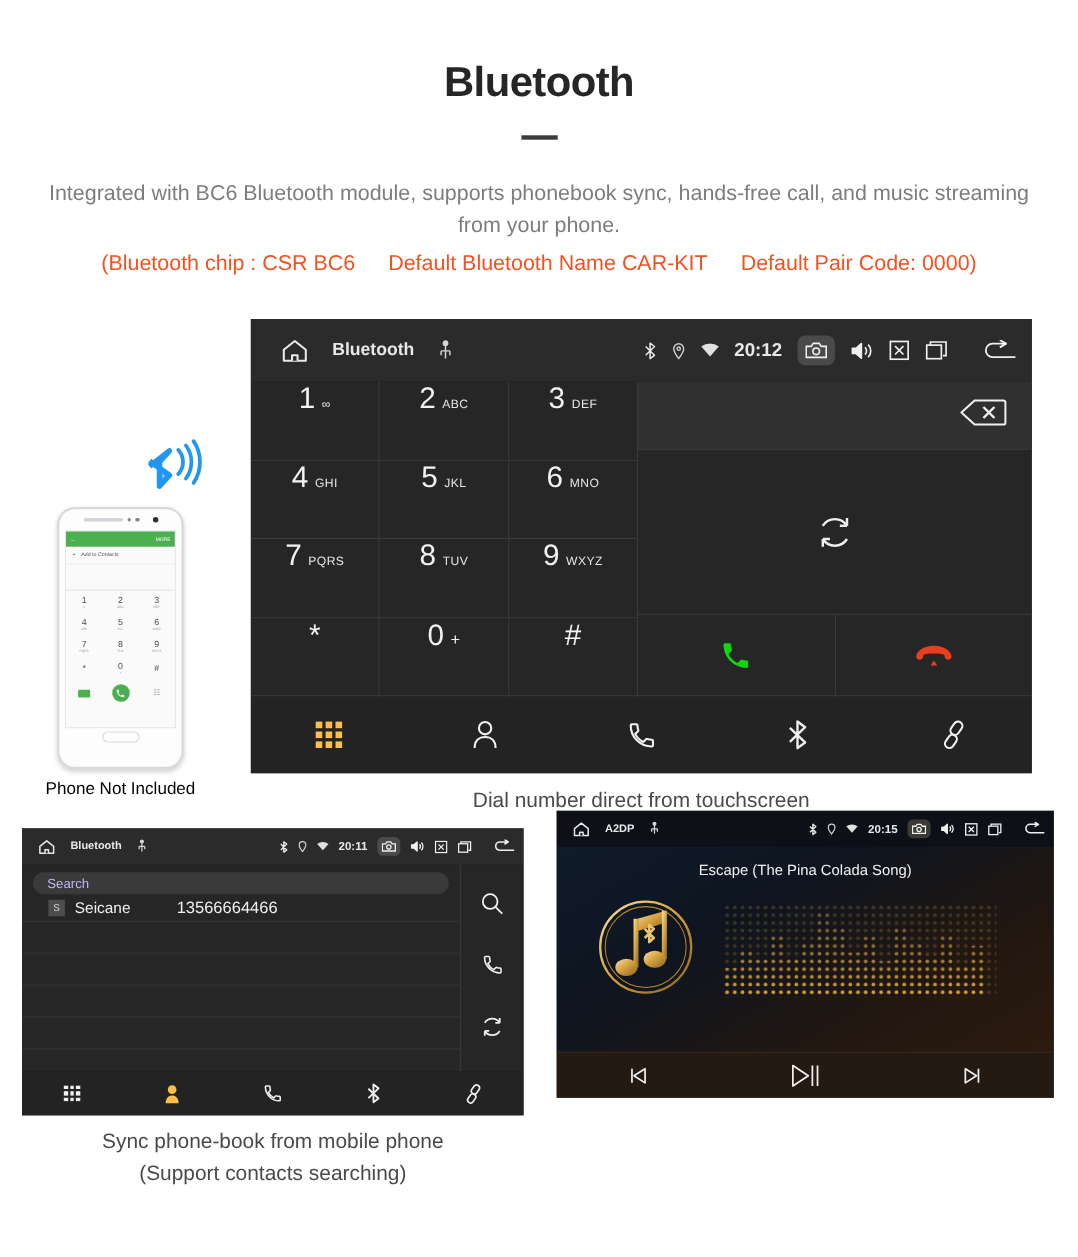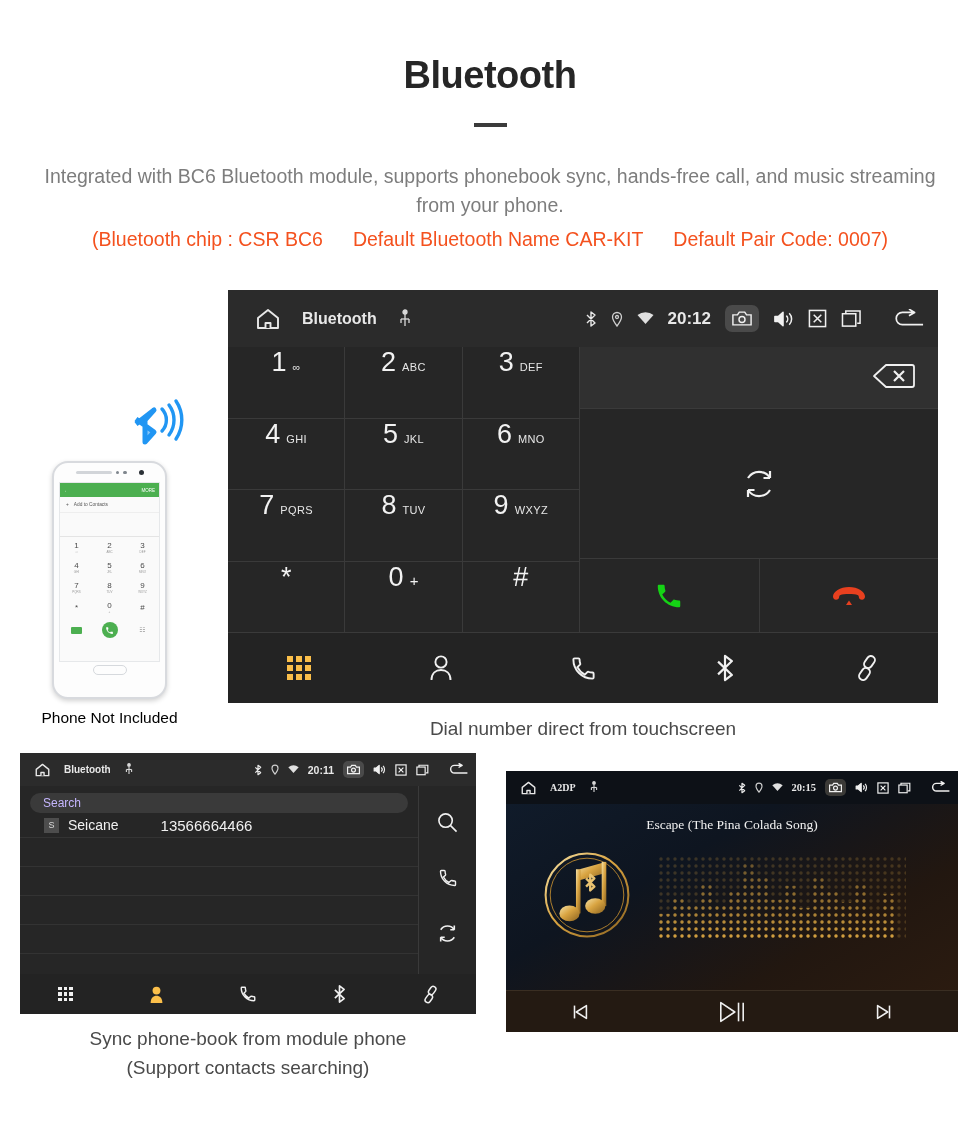--- a/index.html
+++ b/index.html
@@ -161,21 +161,21 @@
   .pb-number { font-size:15px; margin-left:42px; }
   .pb-empty { height:29px; border-bottom:1px solid #333; }
   .pb-side {
     width:58px; height:188px; border-left:1px solid #3a3a3a;
     display:flex; flex-direction:column; align-items:center; justify-content:space-around;
     padding:10px 0;
   }
   #phonebook .navbar { height:40px; }
 
   
-  #music { left:506px; top:771px; width:452px; height:261px;font-family:Liberation Serif, serif; }
+  #music { left:506px; top:737px; width:452px; height:261px; }
   #music .statusbar { height:33px; padding:0 8px; font-size:10px; background:#0d1117; }
   #music .sb-left { gap:14px; padding-left:7px; }
   #music .sb-right { gap:9px; }
   #music .sb-time { font-size:10.5px; }
   #music .cam-hl { padding:3px 4px; border-radius:5px; background:#3b3a37; }
   .mu-body {
     position:relative; width:100%; height:186px;
     background:linear-gradient(150deg,#101b2a 0%,#0e1520 35%,#221710 72%,#2b1b10 100%);
   }
   .mu-song {
@@ -201,21 +201,21 @@
 <body>
 
 <div class="page">
 
   <div class="title">Bluetooth</div>
   <div class="divider"></div>
   <div class="lead">Integrated with BC6 Bluetooth module, supports phonebook sync, hands-free call, and music streaming from your phone.</div>
   <div class="specs">
     <span>(Bluetooth chip : CSR BC6</span>
     <span>Default Bluetooth Name CAR-KIT</span>
-    <span>Default Pair Code: 0007)</span>
+    <span>Default Pair Code: 0000)</span>
   </div>
 
   <svg class="btwave" viewBox="0 0 76 58">
     <g fill="none" stroke="#2196f3" stroke-width="3.4" stroke-linecap="round">
       <path d="M44 33 A16 16 0 0 0 44 11"></path>
       <path d="M51 37 A25 25 0 0 0 51 7"></path>
       <path d="M58 41 A34 34 0 0 0 58 3"></path>
     </g>
     <path d="M18 26 L36 12 L27 22 L27 44 L36 34 L18 21" fill="none" stroke="#2196f3" stroke-width="5" stroke-linejoin="round"></path>
     <path d="M18 26 L36 12 L27 22 L27 44 L36 34 L18 21 Z" fill="#2196f3" opacity="0.55"></path>
@@ -641,21 +641,21 @@
       <div class="nav-item">
         <svg width="19" height="19" viewBox="0 0 28 28" fill="none" stroke="#f0f0f0" stroke-width="2.2" stroke-linejoin="round">
           <rect x="12.5" y="1.5" width="8" height="13" rx="4" transform="rotate(35 16.5 8)"></rect>
           <rect x="7.5" y="13.5" width="8" height="13" rx="4" transform="rotate(35 11.5 20)"></rect>
         </svg>
       </div>
     </div>
   </div>
 
   <div class="cap" id="cap-pb">
-    <div>Sync phone-book from module phone</div>
+    <div>Sync phone-book from mobile phone</div>
     <div>(Support contacts searching)</div>
   </div>
 
   <div class="unit" id="music">
 
     <div class="statusbar">
       <div class="sb-left">
         <span class="sb-ico">
           <svg width="15" height="14" viewBox="0 0 24 22" fill="none" stroke="#e8e8e8" stroke-width="2.2" stroke-linejoin="round">
             <path d="M2 10 L12 2 L22 10 V20 H2 Z"></path>

